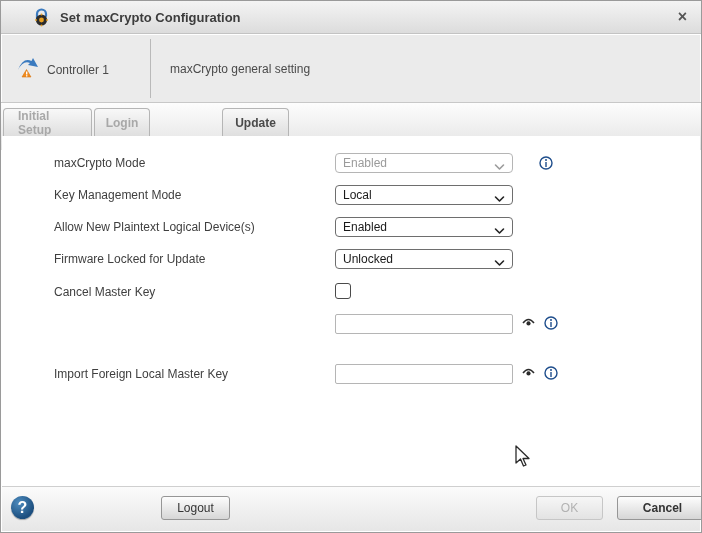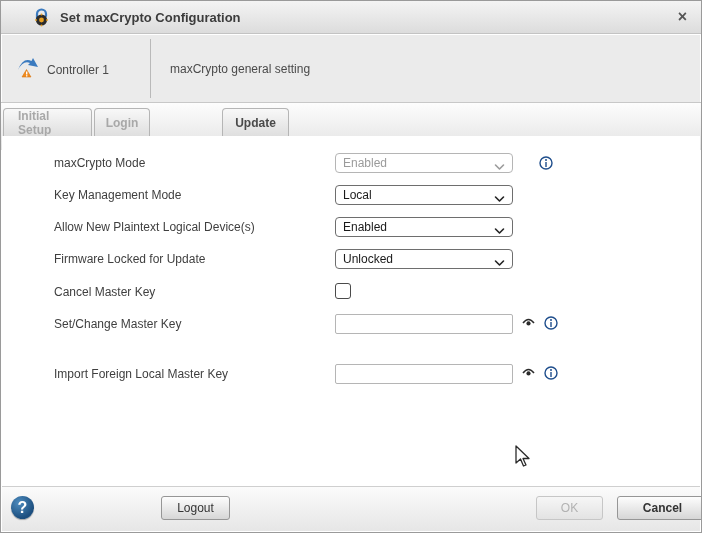--- a/index.html
+++ b/index.html
@@ -256,21 +256,20 @@
         </span>
       </div>
     </div>
 
     <div class="row" style="top:146px;">
       <span class="row-label">Cancel Master Key</span>
       <div class="ctl checkbox"></div>
     </div>
 
     <div class="row" style="top:178px;">
-      <span class="row-label">Set/Change Master Key</span>
       <input class="ctl text-input" type="text" value="" style="">
       <span class="row-icons">
         <span class="icon-btn">
           <svg width="13" height="10" viewBox="0 0 13 10">
               <path d="M1 5 Q6.5 -2 12 5" fill="none" stroke="#2b2b2b" stroke-width="1.5"></path>
               <circle cx="6.5" cy="5.4" r="2.1" fill="#2b2b2b"></circle>
             </svg>
         </span>
         <span class="icon-btn">
           <svg width="14" height="14" viewBox="0 0 14 14">

